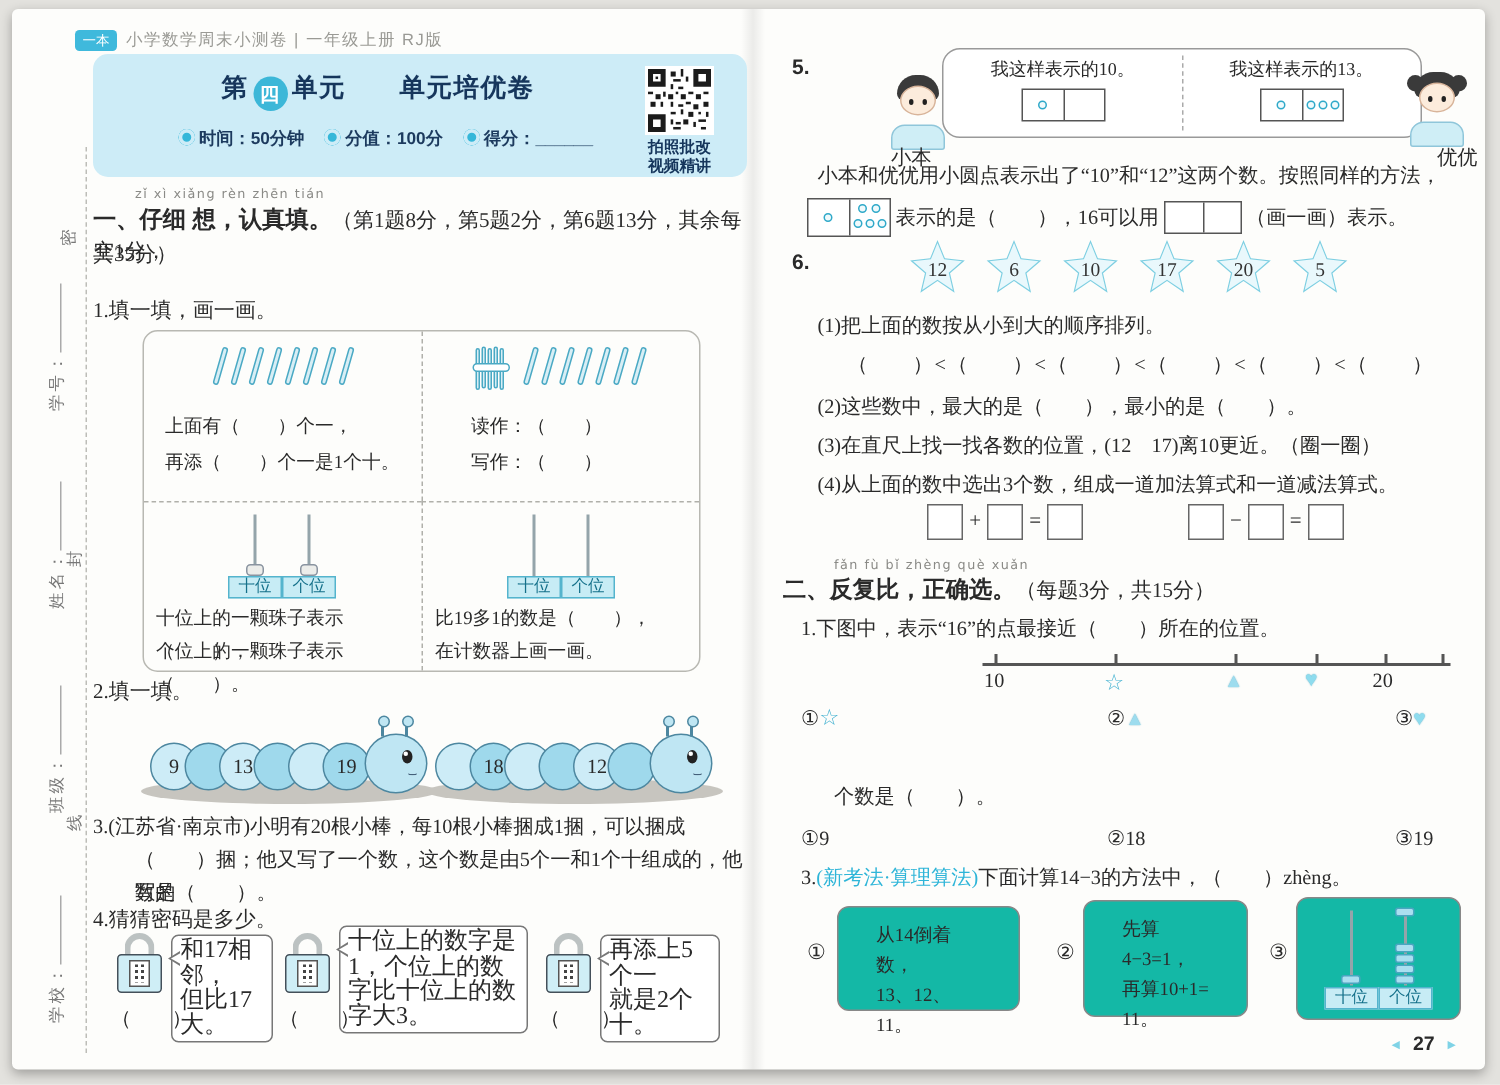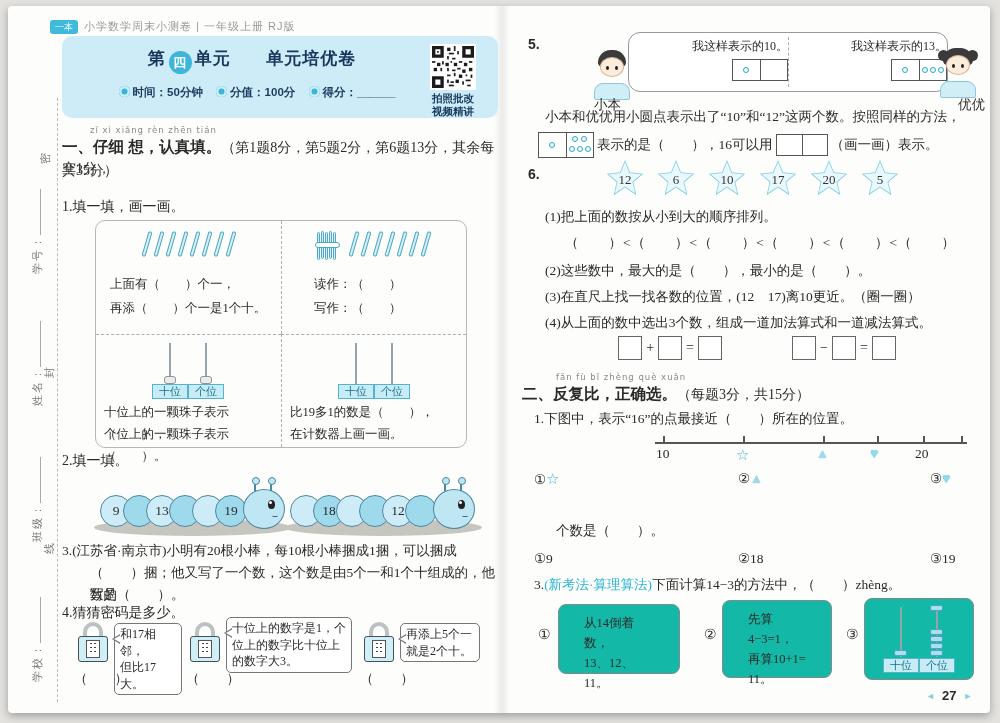--- a/index.html
+++ b/index.html
@@ -70,33 +70,33 @@
   .eye::after{content:"";position:absolute;top:1px;left:1px;width:3px;height:3px;background:#fff;border-radius:50%}
   .mouth{position:absolute;top:24px;right:6px;width:6px;height:3px;border-bottom:1.5px solid #44607a;border-radius:50%}
   
   .lock{position:absolute;width:30px;height:40px}
   .shackle{position:absolute;top:0;left:5px;width:20px;height:17px;border:4px solid #bcc2c2;
     border-bottom:none;border-radius:10px 10px 0 0}
   .lockbody{position:absolute;bottom:0;width:30px;height:26px;background:#cfeef6;border:1.3px solid #44505a;border-radius:3px}
   .keypad{position:absolute;bottom:4px;left:8px;width:14px;height:18px;background:#fff;border:1px solid #555;display:flex;justify-content:space-around;padding:2px 2px}
   .kcol{width:2px;height:100%;background:repeating-linear-gradient(#444 0 1.5px,transparent 1.5px 4px)}
   .sb{position:absolute;border:1.2px solid #777;border-radius:5px;background:#fff;padding:2px 5px;
-    font-size:12px;line-height:16.5px}
+    font-size:16px;line-height:16.5px}
   .sb::before{content:"";position:absolute;left:-8px;top:10px;border:5px solid transparent;border-right:8px solid #777}
   .sb::after{content:"";position:absolute;left:-5px;top:11px;border:4px solid transparent;border-right:7px solid #fff}
   
   .kid{position:absolute;width:44px;height:50px}
   .khair{position:absolute;top:0;left:8px;width:28px;height:17px;background:#3a3a3a;border-radius:14px 14px 5px 5px}
   .kface{position:absolute;top:7px;left:10px;width:24px;height:20px;background:#fcecdc;border:1px solid #d8b49a;border-radius:50%}
   .keye{position:absolute;top:8px;width:3px;height:4px;background:#222;border-radius:50%}
   .kshirt{position:absolute;bottom:0;left:4px;width:36px;height:17px;background:#cfeef6;border:1px solid #8fc6da;border-radius:9px 9px 2px 2px}
   .bun{position:absolute;top:2px;width:11px;height:11px;background:#3a3a3a;border-radius:50%}
   
   .q5box{position:absolute;left:620px;top:26px;width:320px;height:60px;border:1.5px solid #999;border-radius:12px;background:#fff}
-  .q5half{position:absolute;top:0;width:50%;height:100%;text-align:right;font-size:12px}
+  .q5half{position:absolute;top:0;width:50%;height:100%;text-align:center;font-size:12px}
   .q5div{position:absolute;left:50%;top:4px;bottom:4px;border-left:1px dashed #aaa}
   .dom{display:inline-flex;border:1.3px solid #555;background:#fff;vertical-align:middle}
   .dc{width:27px;height:20px;position:relative}
   .dc+.dc{border-left:1.3px solid #555}
   .dot{position:absolute;width:6px;height:6px;border:1.3px solid #2fa9c9;border-radius:50%;background:#f0fafc}
   
   .star{position:relative;width:38px;height:37px}
   .so,.si{position:absolute;clip-path:polygon(50% 0%,63% 33%,98% 37%,72% 60%,80% 95%,50% 74%,20% 95%,28% 60%,2% 37%,37% 33%)}
   .so{inset:0;background:#7ecfe2}
   .si{inset:2px;background:#e9f8fc}

